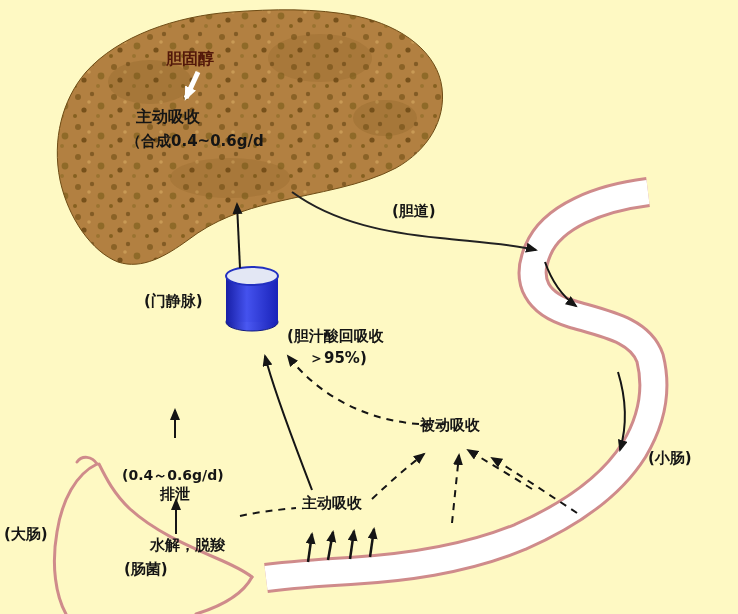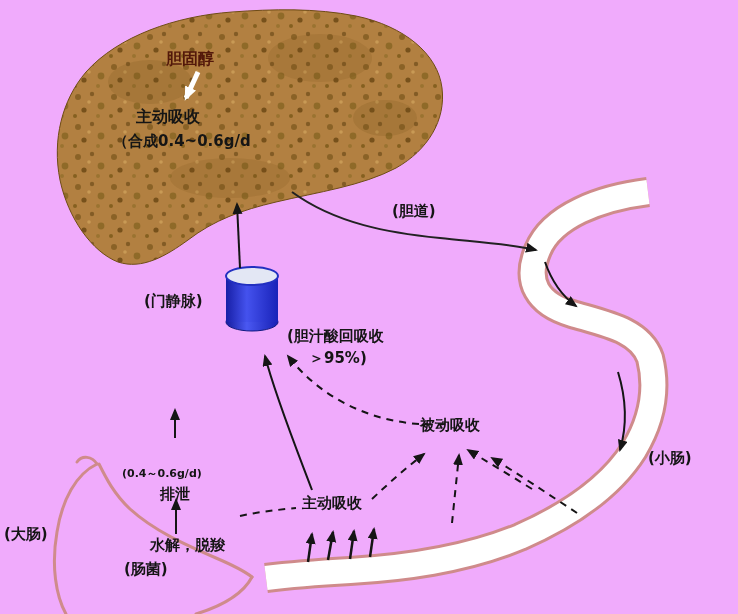--- a/index.html
+++ b/index.html
@@ -1,27 +1,27 @@
 <!DOCTYPE html>
 <html><head>
 <meta charset="utf-8">
 <style>
   html,body { margin:0; padding:0; background:#ffffff; }
   #stage {
     position:relative; width:738px; height:614px; overflow:hidden;
-    background:#f0abfc;
+    background:#fef9c3;
     font-family:"DejaVu Sans","Liberation Sans",sans-serif;
   }
   #art { position:absolute; left:0; top:0; }
   .lbl {
     position:absolute; font-weight:bold; font-size:15px; color:#151515;
     white-space:nowrap; line-height:1.1;
   }
   .lbl.big   { font-size:16px; }
-  .lbl.small { font-size:11px; }
+  .lbl.small { font-size:14px; }
 </style>
 </head>
 <body>
 
 <div id="stage">
 
   <svg id="art" width="738" height="614" viewBox="0 0 738 614">
     <defs>
       <marker id="ah" markerUnits="userSpaceOnUse" markerWidth="13" markerHeight="11" refX="10" refY="5" orient="auto">
         <path d="M0,0 L12,5 L0,10 Z" fill="#151515"></path>
@@ -112,21 +112,21 @@
     </g>
 
     <line x1="176" y1="534" x2="176" y2="500" stroke="#151515" stroke-width="2" marker-end="url(#ah)"></line>
     <line x1="175" y1="438" x2="175" y2="410" stroke="#151515" stroke-width="2" marker-end="url(#ah)"></line>
   </svg>
 
   <div class="lbl big" style="left: 166px; top: 50px; color: rgb(83, 24, 10);">胆固醇</div>
 
   <div class="lbl big" style="left:136px; top:108px;">主动吸收</div>
 
-  <div class="lbl" style="left:113px; top:133px;text-align:center;">（合成0.4~0.6g/d</div>
+  <div class="lbl" style="left:126px; top:133px;text-align:center;">（合成0.4~0.6g/d</div>
 
 
   <div class="lbl" style="left:392px; top:203px;">(胆道)</div>
 
   <div class="lbl" style="left:144px; top:293px;">(门静脉)</div>
 
   <div class="lbl" style="left:287px; top:328px;">(胆汁酸回吸收</div>
 
   <div class="lbl" style="left:309px; top:350px;">＞95%)</div>
 

